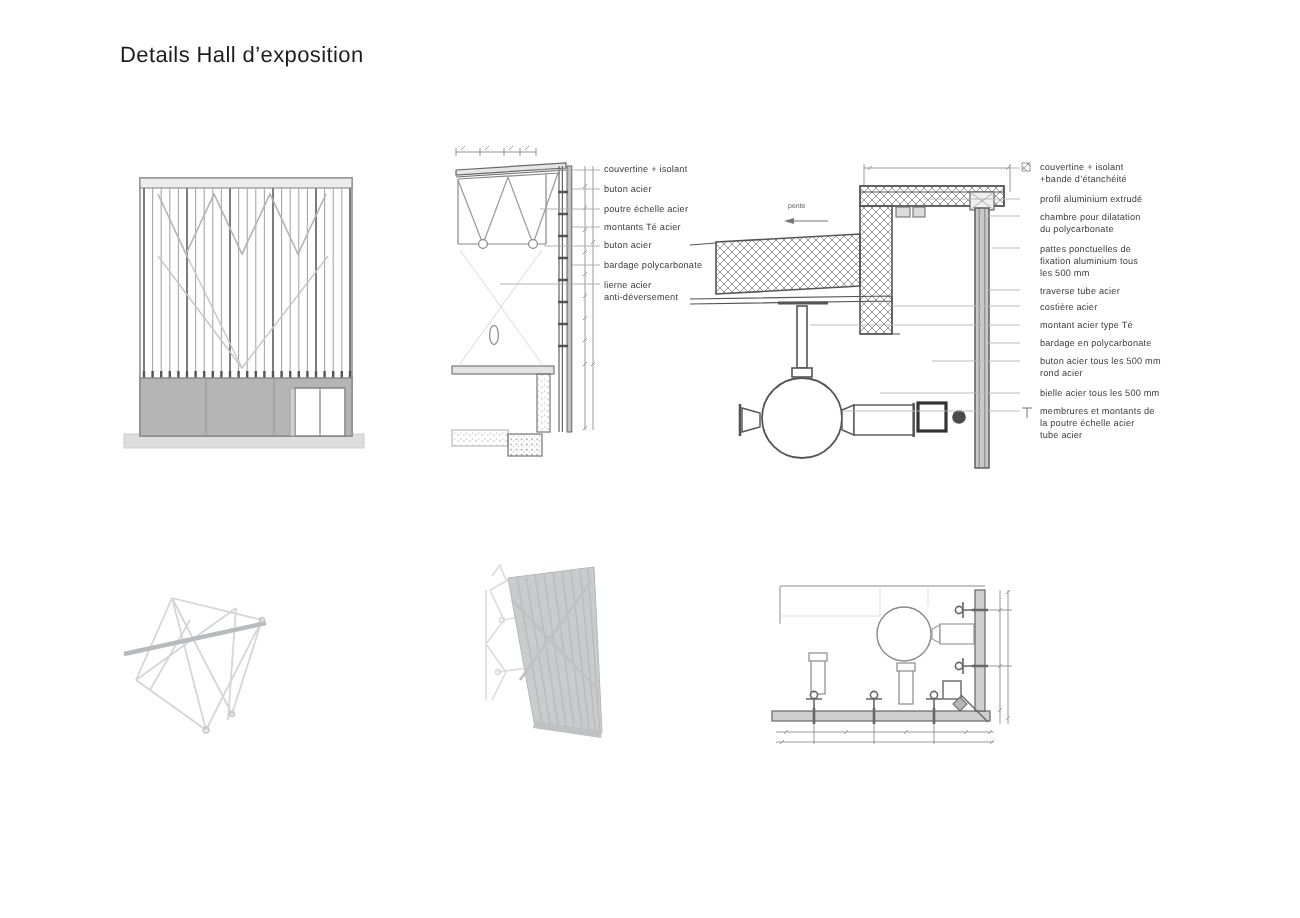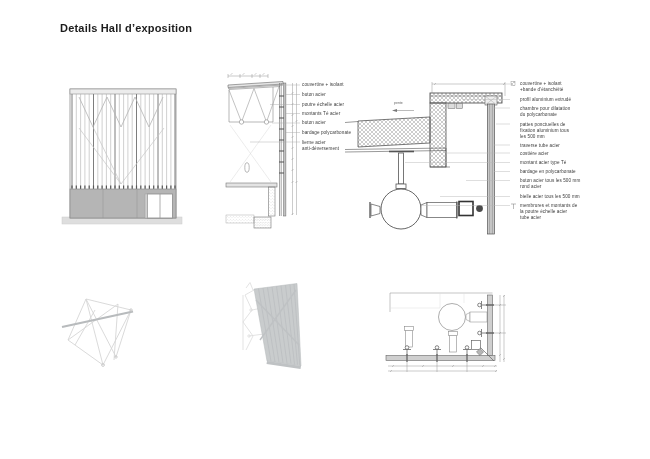--- a/index.html
+++ b/index.html
@@ -2,21 +2,21 @@
 <html><head>
 <meta charset="utf-8">
 <style>
   html,body{margin:0;padding:0;background:#ffffff;}
   #sheet{
     position:relative;width:650px;height:459px;background:#ffffff;
     font-family:"Liberation Sans", sans-serif;overflow:hidden;
   }
   #page-title{
     position:absolute;left:28px;top:22px;
-    font-size:11px;font-weight:bold;color:#1c1c1c;letter-spacing:.2px;padding-left:32px;
+    font-size:11px;font-weight:normal;color:#1c1c1c;letter-spacing:.2px;padding-left:32px;
   }
   svg{position:absolute;left:0;top:0;}
   .ann{
     position:absolute;font-size:4.6px;line-height:6px;color:#3c3c3c;
     white-space:pre-line;letter-spacing:.1px;
   }
   .ann.mid{left:302px;width:60px;}
   .ann.right{left:520px;width:118px;}
   #slope-label{
     position:absolute;left:394px;top:101px;font-size:3.5px;color:#666;

